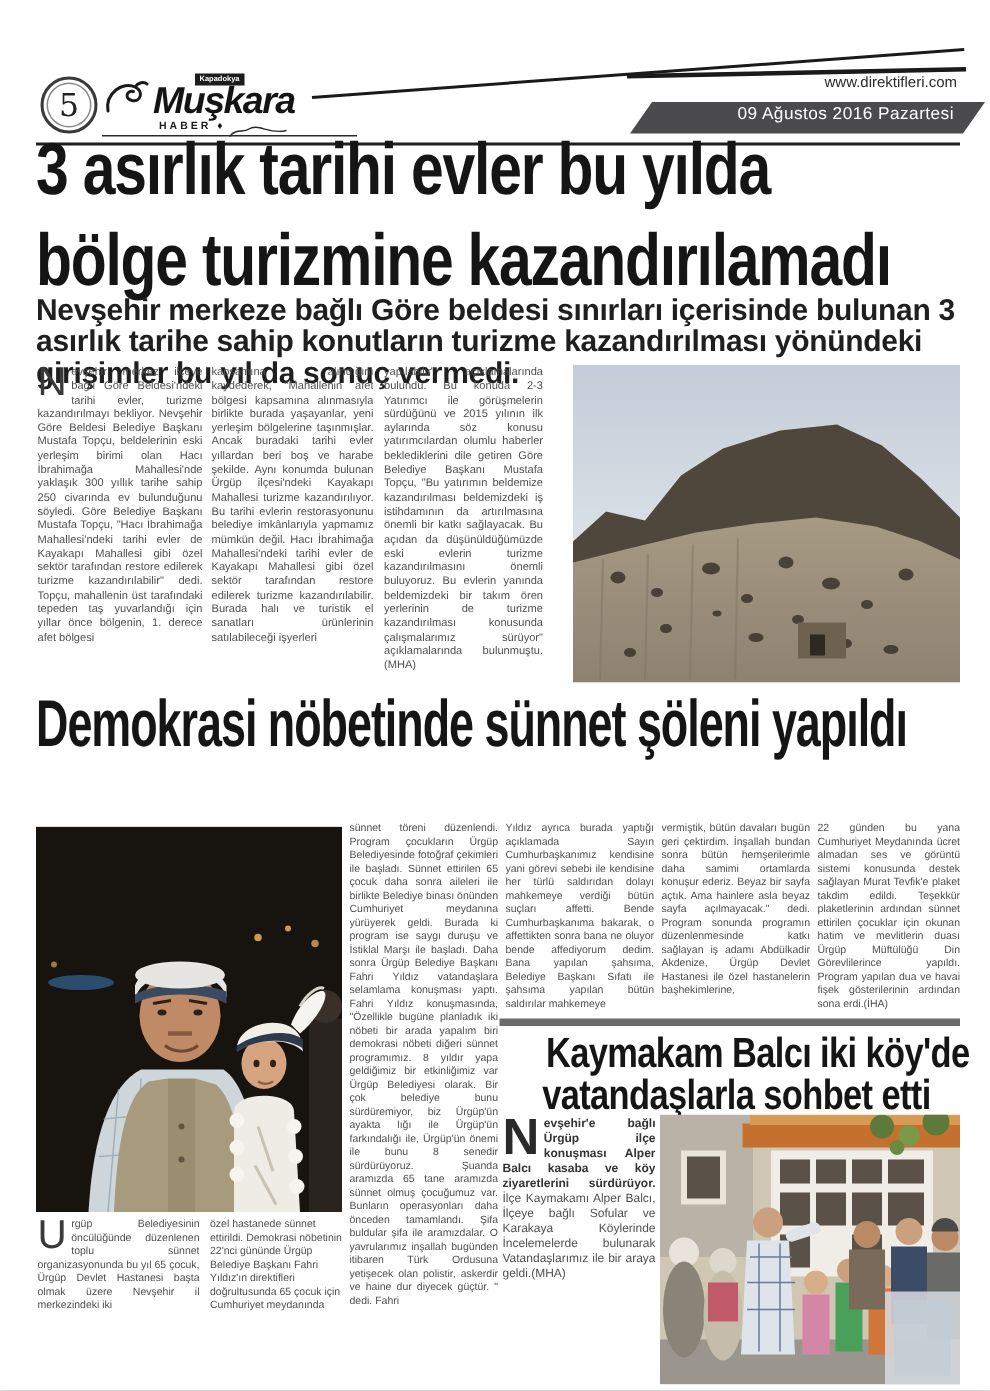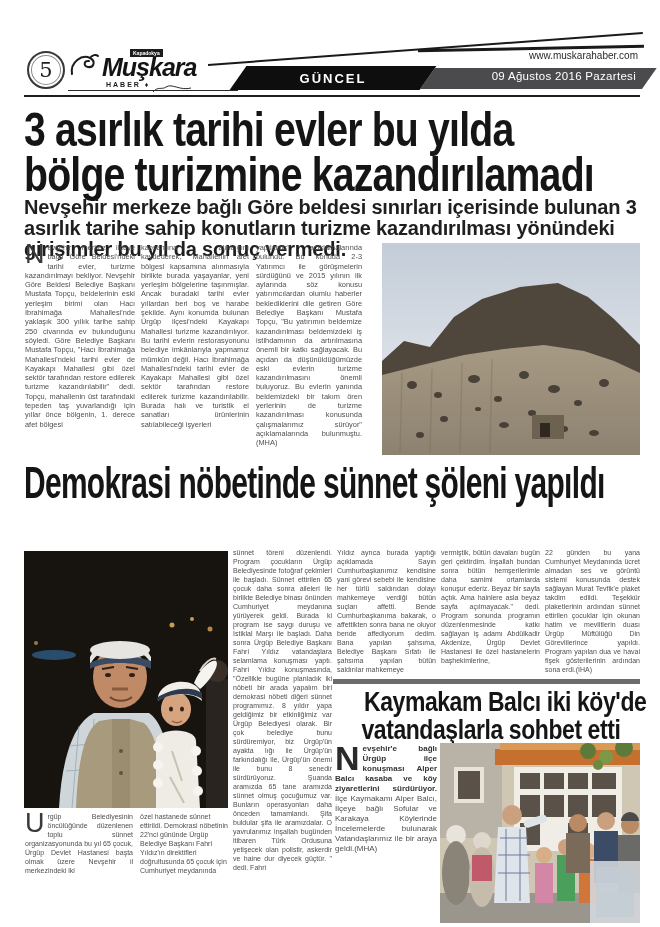--- a/index.html
+++ b/index.html
@@ -74,31 +74,27 @@
     </span>
     <span class="logo-region">Kapadokya</span>
     <span class="logo-name">Muşkara</span>
     <span class="logo-sub">HABER ♦</span>
   </div>
   <div class="logo-underline"></div>
 
   <div class="hdr-diag"></div>
   <div class="hdr-diag2"></div>
 
-  <div class="guncel-wrap">
-    <div class="guncel-bg"></div>
-    <div class="guncel-label">GÜNCEL</div>
-  </div>
-
-  <div class="site-row">www.muskarahaber.com</div>
+
+  <div class="site-row">www.direktifleri.com</div>
   <div class="date-row"></div>
   <div class="date-row-label">09 Ağustos 2016 Pazartesi</div>
   <div class="hdr-rule"></div>
 
-  <div class="h-line h1a" style="left:24px;top:101px;">
+  <div class="h-line h1a" style="left:24px;top:85px;">
     <span>3 asırlık tarihi evler bu yılda</span>
   </div>
   <div class="h-line h1a" style="left:24px;top:146px;">
     <span>bölge turizmine kazandırılamadı</span>
   </div>
   <div class="subhead" style="left:24px;top:197px;width:616px;">Nevşehir merkeze bağlı Göre beldesi sınırları içerisinde bulunan 3 asırlık tarihe sahip konutların turizme kazandırılması yönündeki girişimler bu yıl da sonuç vermedi.</div>
 
   <div class="col" style="left:25px;top:243px;width:110px;height:213px;">
     <span class="dropcap">N</span><span>evşehir merkez ilçeye bağlı Göre Beldesi'ndeki tarihi evler, turizme kazandırılmayı bekliyor. Nevşehir Göre Beldesi Belediye Başkanı Mustafa Topçu, beldelerinin eski yerleşim birimi olan Hacı İbrahimağa Mahallesi'nde yaklaşık 300 yıllık tarihe sahip 250 civarında ev bulunduğunu söyledi. Göre Belediye Başkanı Mustafa Topçu, "Hacı İbrahimağa Mahallesi'ndeki tarihi evler de Kayakapı Mahallesi gibi özel sektör tarafından restore edilerek turizme kazandırılabilir" dedi. Topçu, mahallenin üst tarafındaki tepeden taş yuvarlandığı için yıllar önce bölgenin, 1. derece afet bölgesi</span>
   </div>

